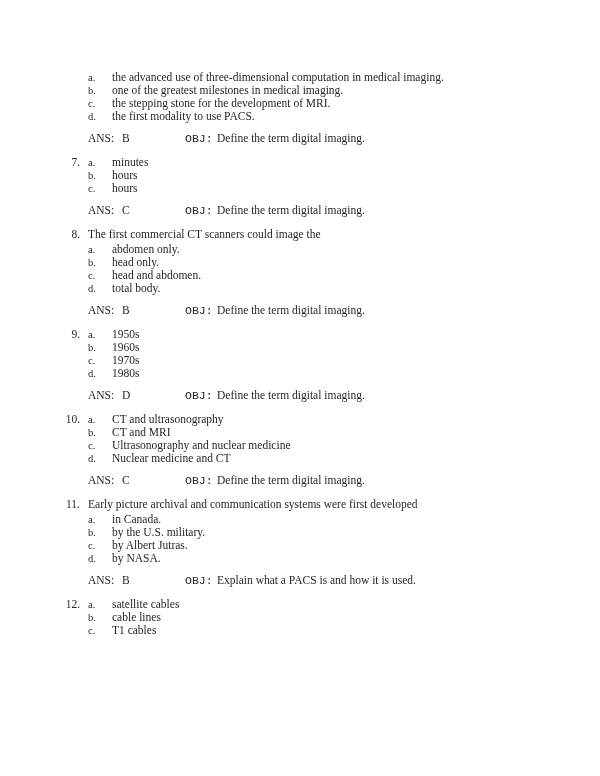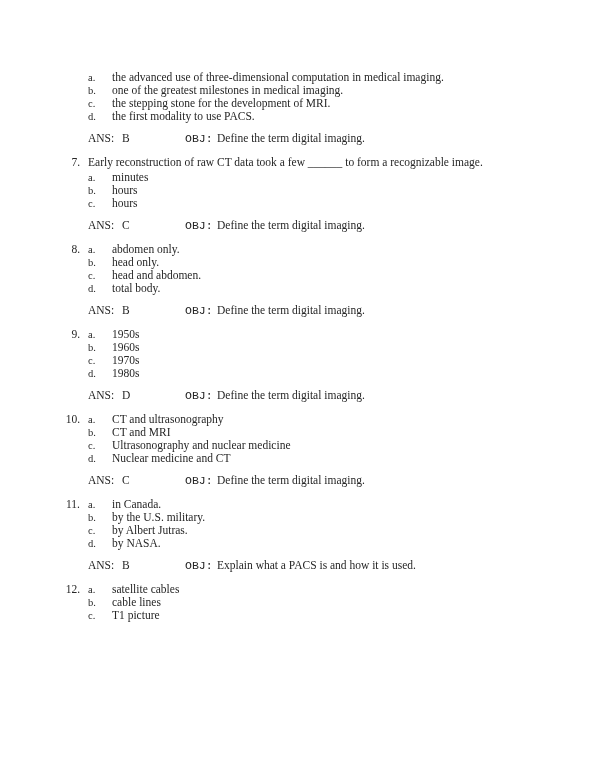--- a/index.html
+++ b/index.html
@@ -62,21 +62,20 @@
           <span class="ansval">B</span>
           <span class="objlbl">OBJ:</span>
           <span class="objtext">Define the term digital imaging.</span>
         </div>
       </div>
     </div>
 
     <div class="qrow">
       <div class="qnum">7.</div>
       <div class="qbody">
-        <div class="qtext">Early reconstruction of raw CT data took a few ______ to form a recognizable image.</div>
         <div class="opt">
           <span class="optletter">a.</span>
           <span class="opttext">minutes</span>
         </div>
         <div class="opt">
           <span class="optletter">b.</span>
           <span class="opttext">hours</span>
         </div>
         <div class="opt">
           <span class="optletter">c.</span>
@@ -87,20 +86,21 @@
           <span class="ansval">C</span>
           <span class="objlbl">OBJ:</span>
           <span class="objtext">Define the term digital imaging.</span>
         </div>
       </div>
     </div>
 
     <div class="qrow">
       <div class="qnum">8.</div>
       <div class="qbody">
+        <div class="qtext">The first commercial CT scanners could image the</div>
         <div class="opt">
           <span class="optletter">a.</span>
           <span class="opttext">abdomen only.</span>
         </div>
         <div class="opt">
           <span class="optletter">b.</span>
           <span class="opttext">head only.</span>
         </div>
         <div class="opt">
           <span class="optletter">c.</span>
@@ -171,20 +171,21 @@
           <span class="ansval">C</span>
           <span class="objlbl">OBJ:</span>
           <span class="objtext">Define the term digital imaging.</span>
         </div>
       </div>
     </div>
 
     <div class="qrow">
       <div class="qnum">11.</div>
       <div class="qbody">
+        <div class="qtext">Early picture archival and communication systems were first developed</div>
         <div class="opt">
           <span class="optletter">a.</span>
           <span class="opttext">in Canada.</span>
         </div>
         <div class="opt">
           <span class="optletter">b.</span>
           <span class="opttext">by the U.S. military.</span>
         </div>
         <div class="opt">
           <span class="optletter">c.</span>
@@ -209,19 +210,19 @@
         <div class="opt">
           <span class="optletter">a.</span>
           <span class="opttext">satellite cables</span>
         </div>
         <div class="opt">
           <span class="optletter">b.</span>
           <span class="opttext">cable lines</span>
         </div>
         <div class="opt">
           <span class="optletter">c.</span>
-          <span class="opttext">T1 picture</span>
+          <span class="opttext">T1 cables</span>
         </div>
       </div>
     </div>
 
   </div>
 </div>
 
 </body></html>

